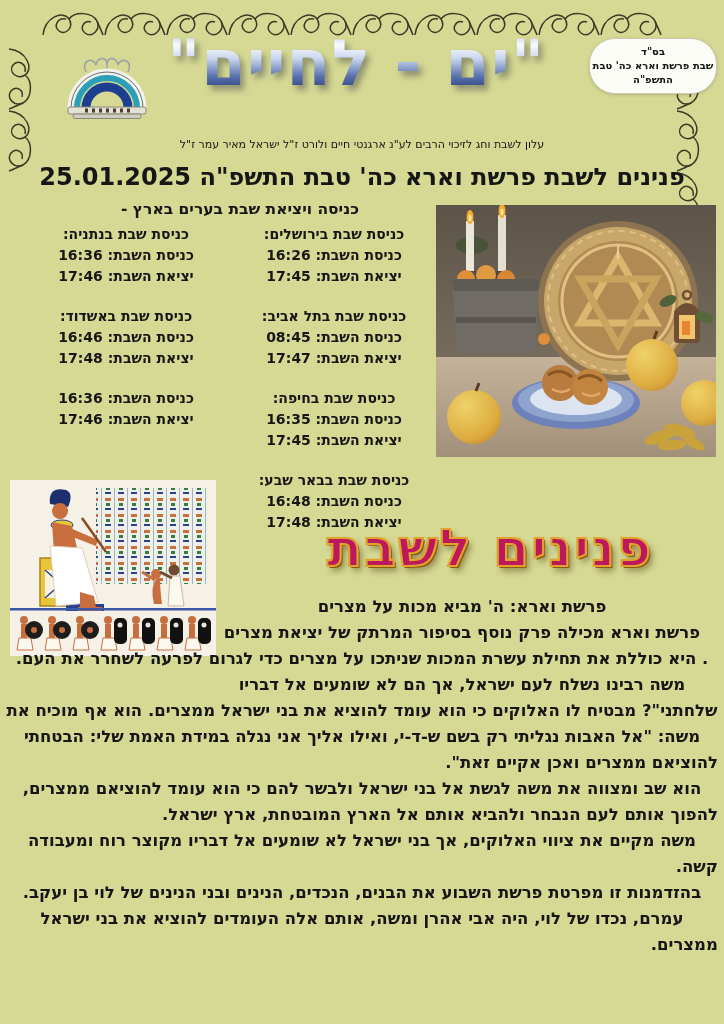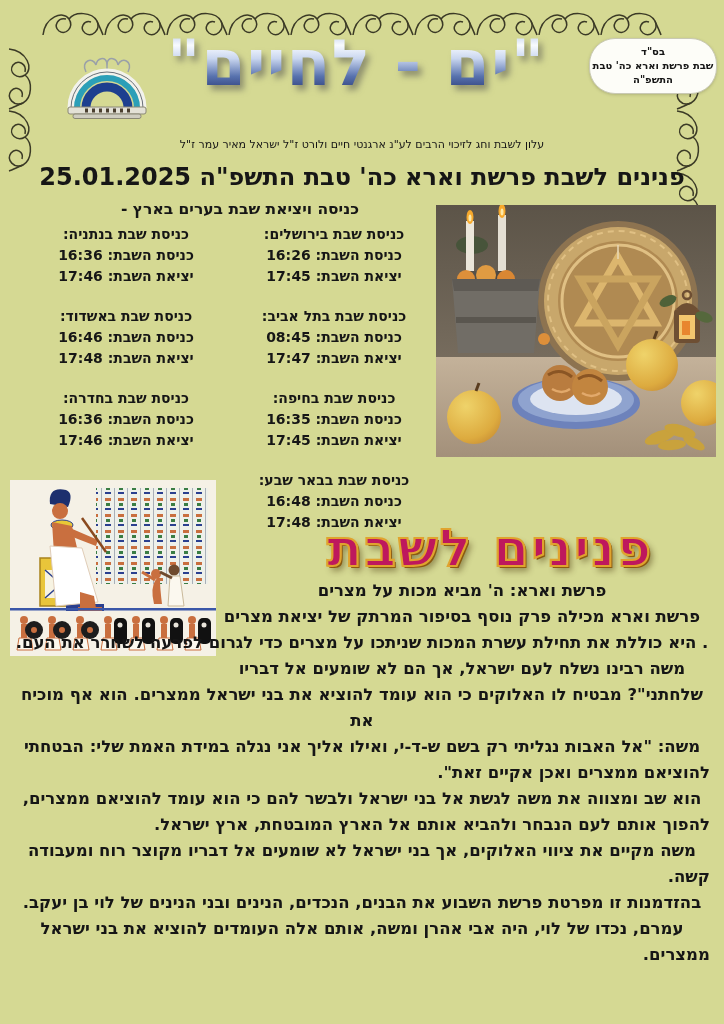--- a/index.html
+++ b/index.html
@@ -33,21 +33,21 @@
   .tblock{margin-bottom:19px;}
   
   .photo{position:absolute;left:436px;top:205px;width:280px;height:252px;}
   .painting{position:absolute;left:10px;top:480px;width:206px;height:176px;z-index:1;}
   
   .pearls-title{position:absolute;left:295px;top:518px;width:390px;text-align:center;direction:rtl;
                 font-size:52px;font-weight:bold;letter-spacing:2px;color:#be185d;
                 -webkit-text-stroke:2.2px #e0a32e;
                 text-shadow:2px 2px 0 #8a5a10,4px 5px 6px rgba(60,40,0,.45);z-index:2;}
   
-  .article{position:absolute;left:0;top:578px;width:724px;padding:0 14px;direction:rtl;
+  .article{position:absolute;left:0;top:594px;width:724px;padding:0 6px;direction:rtl;
            font-size:16.5px;font-weight:bold;line-height:26px;z-index:2;}
   .article .c{text-align:center;}
   .article .cr{text-align:center;margin-left:200px;}
   .article .r{text-align:right;}
 </style>
 </head>
 <body>
 
 <div class="page">
 
@@ -115,21 +115,20 @@
       <div>כניסת שבת בנתניה:</div>
       <div>כניסת השבת: 16:36</div>
       <div>יציאת השבת: 17:46</div>
     </div>
     <div class="tblock">
       <div>כניסת שבת באשדוד:</div>
       <div>כניסת השבת: 16:46</div>
       <div>יציאת השבת: 17:48</div>
     </div>
     <div class="tblock">
-      <div>כניסת שבת בחדרה:</div>
       <div>כניסת השבת: 16:36</div>
       <div>יציאת השבת: 17:46</div>
     </div>
   </div>
 
   <div class="col col-mid">
     <div class="tblock">
       <div>כניסת שבת בירושלים:</div>
       <div>כניסת השבת: 16:26</div>
       <div>יציאת השבת: 17:45</div>

